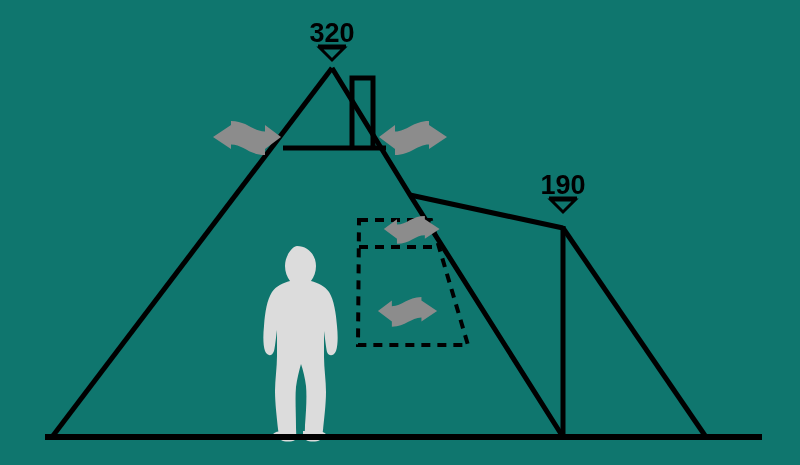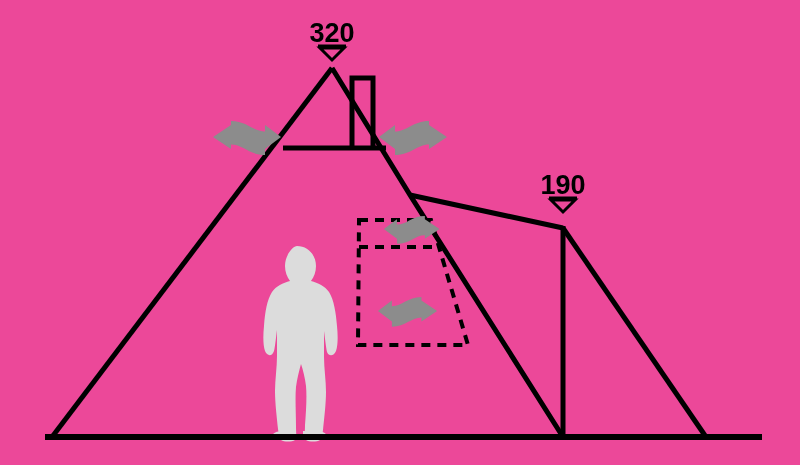--- a/index.html
+++ b/index.html
@@ -4,21 +4,21 @@
 <style>
   html, body {
     margin: 0;
     padding: 0;
     background: #ffffff;
   }
   #stage {
     position: relative;
     width: 800px;
     height: 465px;
-    background: #ec4899;
+    background: #0f766e;
     overflow: hidden;
     font-family: "Liberation Sans", sans-serif;
   }
   #diagram {
     position: absolute;
     left: 0;
     top: 0;
     width: 800px;
     height: 465px;
   }

